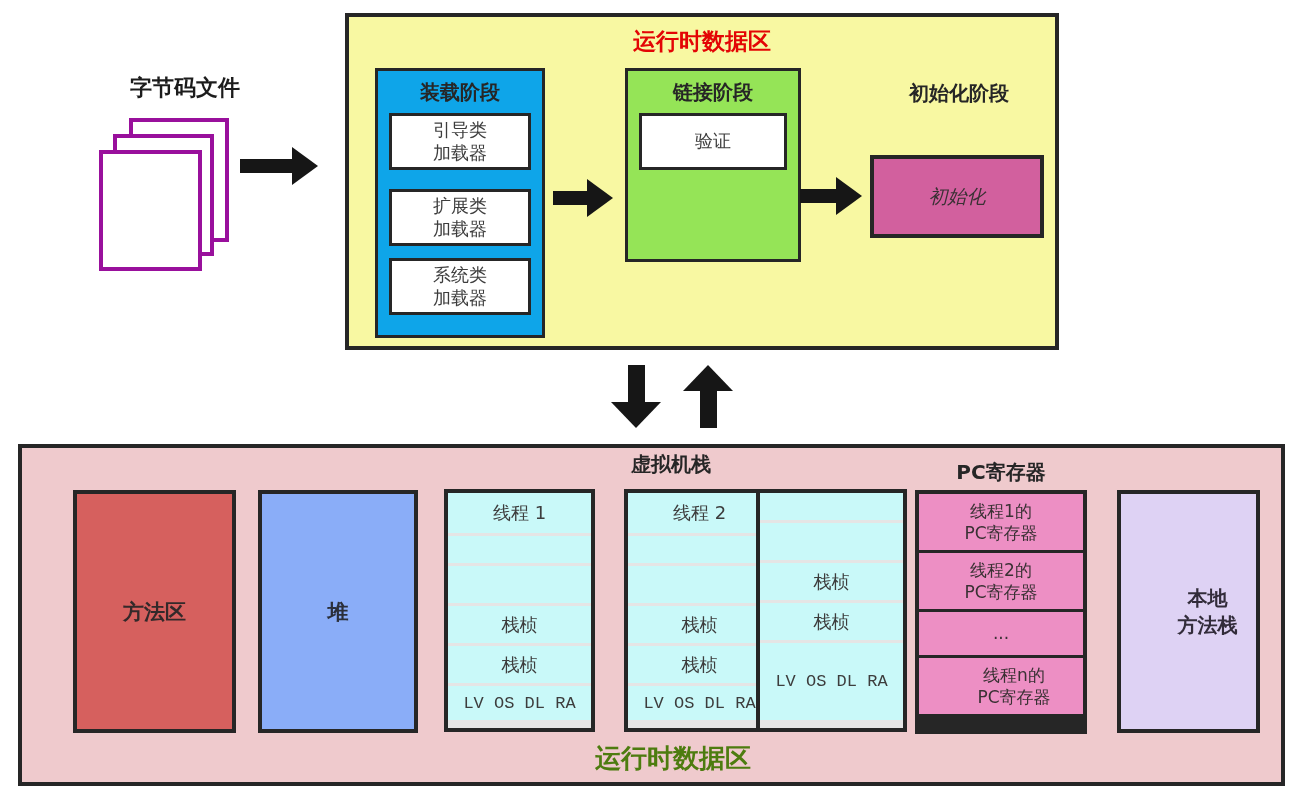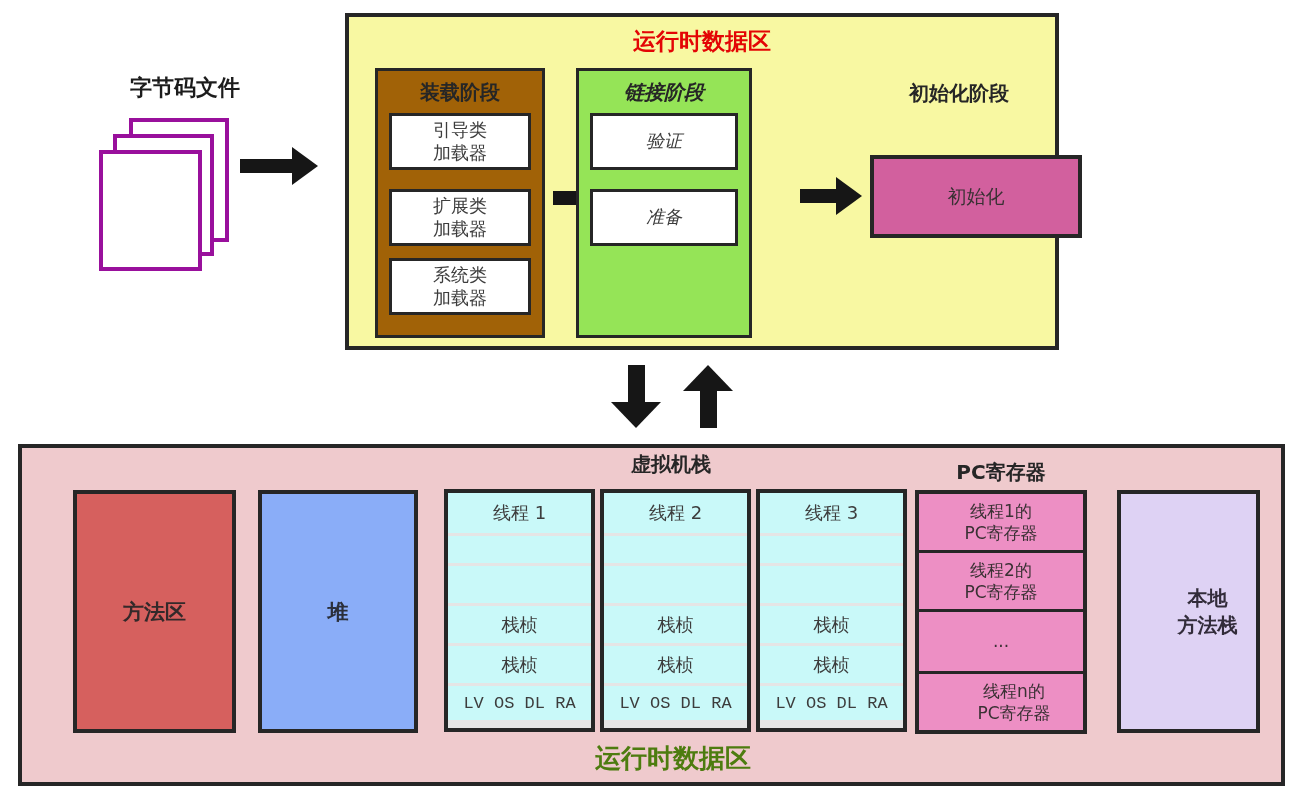--- a/index.html
+++ b/index.html
@@ -22,41 +22,41 @@
   }
   .subsystem-box {
     left: 345px; top: 13px; width: 714px; height: 337px;
     background: #f8f8a2; border: 4px solid #262626;
   }
   .subsystem-title {
     left: 345px; top: 26px; width: 714px; height: 30px;
     font-size: 23px; font-weight: bold; color: #e30505;
   }
   .phase-box { position: absolute; border: 3px solid #262626; }
-  .loading-box { left: 375px; top: 68px; width: 170px; height: 270px; background: #a16207; }
-  .linking-box { left: 576px; top: 68px; width: 176px; height: 270px; background: #95e457; font-style: italic; }
+  .loading-box { left: 375px; top: 68px; width: 170px; height: 270px; background: #0ea5e9; }
+  .linking-box { left: 625px; top: 68px; width: 176px; height: 194px; background: #95e457; }
   .phase-title {
     position: absolute; left: 0; right: 0; top: 8px; height: 26px;
     font-size: 20px; font-weight: bold; color: #262626;
     display: flex; align-items: center; justify-content: center;
   }
   .phase-item {
     position: absolute; left: 11px; right: 11px; height: 57px;
     background: #ffffff; border: 3px solid #262626;
     font-size: 18px; color: #3d3d3d; line-height: 1.25;
   }
   .item-1 { top: 42px; } .item-2 { top: 118px; } .item-3 { top: 187px; }
   .init-phase-title {
     left: 869px; top: 80px; width: 180px; height: 26px;
     font-size: 20px; font-weight: bold; color: #262626;
   }
   .init-box {
-    left: 870px; top: 155px; width: 212px; height: 83px;
+    left: 870px; top: 155px; width: 174px; height: 83px;
     background: #d2609e; border: 4px solid #262626;
-    font-size: 19px; color: #3a3134;
+    font-size: 19px; color: #3a3134; font-style: italic;
   }
 
   
   .arrow-right { position: absolute; display: flex; align-items: center; }
   .arrow-right .shaft { flex: 1; height: 14px; background: #161616; }
   .arrow-right .head {
     width: 0; height: 0;
     border-left: 26px solid #161616;
     border-top: 19px solid transparent; border-bottom: 19px solid transparent;
   }
@@ -94,40 +94,40 @@
   .heap-box {
     left: 258px; top: 490px; width: 160px; height: 243px;
     background: #8aadf8; border: 4px solid #262626;
     font-size: 21px; font-weight: bold; color: #2b2f3a;
   }
   .stack-col {
     position: absolute; top: 489px; width: 151px; height: 243px;
     border: 4px solid #262626; background: #e5e5e5;
     display: flex; flex-direction: column;
   }
-  .stack-col-1 { left: 444px; } .stack-col-2 { left: 600px; } .stack-col-3 { left: 756px; }
+  .stack-col-1 { left: 444px; } .stack-col-2 { left: 624px; } .stack-col-3 { left: 756px; }
   .stack-cell {
     background: #c9f9f9; color: #3d3d3d; font-size: 18px;
     display: flex; align-items: center; justify-content: center;
     margin-bottom: 3px;
   }
   .stack-cell:last-child { margin-bottom: 8px; font-family: Liberation Mono, monospace; }
   .cell-h { height: 40px; } .cell-e1 { height: 27px; } .cell-e2 { height: 37px; }
   .cell-f { height: 37px; } .cell-lv { flex: 1; font-size: 17px; }
   .pc-stack {
     position: absolute; left: 915px; top: 490px; width: 172px; height: 244px;
     border: 4px solid #262626; background: #262626;
     display: flex; flex-direction: column;
   }
   .pc-cell {
     background: #ed8fc4; color: #3a3134; font-size: 17px; line-height: 1.3;
     display: flex; align-items: center; justify-content: center; text-align: center;
     margin-bottom: 3px;
   }
-  .pc-cell:last-child { margin-bottom: 0; padding-left: 26px; }
+  .pc-cell:last-child { margin-bottom: 16px; padding-left: 26px; }
   .pc-1, .pc-2, .pc-4 { height: 56px; } .pc-3 { flex: 1; }
   .native-stack-box {
     left: 1117px; top: 490px; width: 143px; height: 243px;
     background: #ded2f4; border: 4px solid #262626;
     font-size: 20px; font-weight: bold; color: #322c3a; line-height: 1.35; padding-left: 38px;
   }
   .runtime-title {
     left: 443px; top: 741px; width: 460px; height: 34px;
     font-size: 26px; font-weight: bold; color: #4d7c0f;
   }
@@ -162,21 +162,20 @@
 </div>
 
 <div class="arrow-right" style="left:553px; top:179px; width:60px; height:38px;">
   <div class="shaft"></div>
     <div class="head"></div>
 </div>
 
 <div class="phase-box linking-box">
   <div class="phase-title">链接阶段</div>
   <div class="phase-item item-1 center-text">验证</div>
-  <div class="phase-item item-2 center-text">准备</div>
 </div>
 
 <div class="arrow-right" style="left:800px; top:177px; width:62px; height:38px;">
   <div class="shaft"></div>
     <div class="head"></div>
 </div>
 
 <div class="abs center-text init-phase-title">初始化阶段</div>
 <div class="abs center-text init-box">初始化</div>
 
@@ -209,21 +208,20 @@
 <div class="stack-col stack-col-2">
   <div class="stack-cell cell-h">线程 2</div>
   <div class="stack-cell cell-e1"></div>
   <div class="stack-cell cell-e2"></div>
   <div class="stack-cell cell-f">栈桢</div>
   <div class="stack-cell cell-f">栈桢</div>
   <div class="stack-cell cell-lv">LV OS DL RA</div>
 </div>
 
 <div class="stack-col stack-col-3">
-  <div class="stack-cell cell-h">线程 3</div>
   <div class="stack-cell cell-e1"></div>
   <div class="stack-cell cell-e2"></div>
   <div class="stack-cell cell-f">栈桢</div>
   <div class="stack-cell cell-f">栈桢</div>
   <div class="stack-cell cell-lv">LV OS DL RA</div>
 </div>
 
 <div class="pc-stack">
   <div class="pc-cell pc-1 preline">线程1的
 PC寄存器</div>

